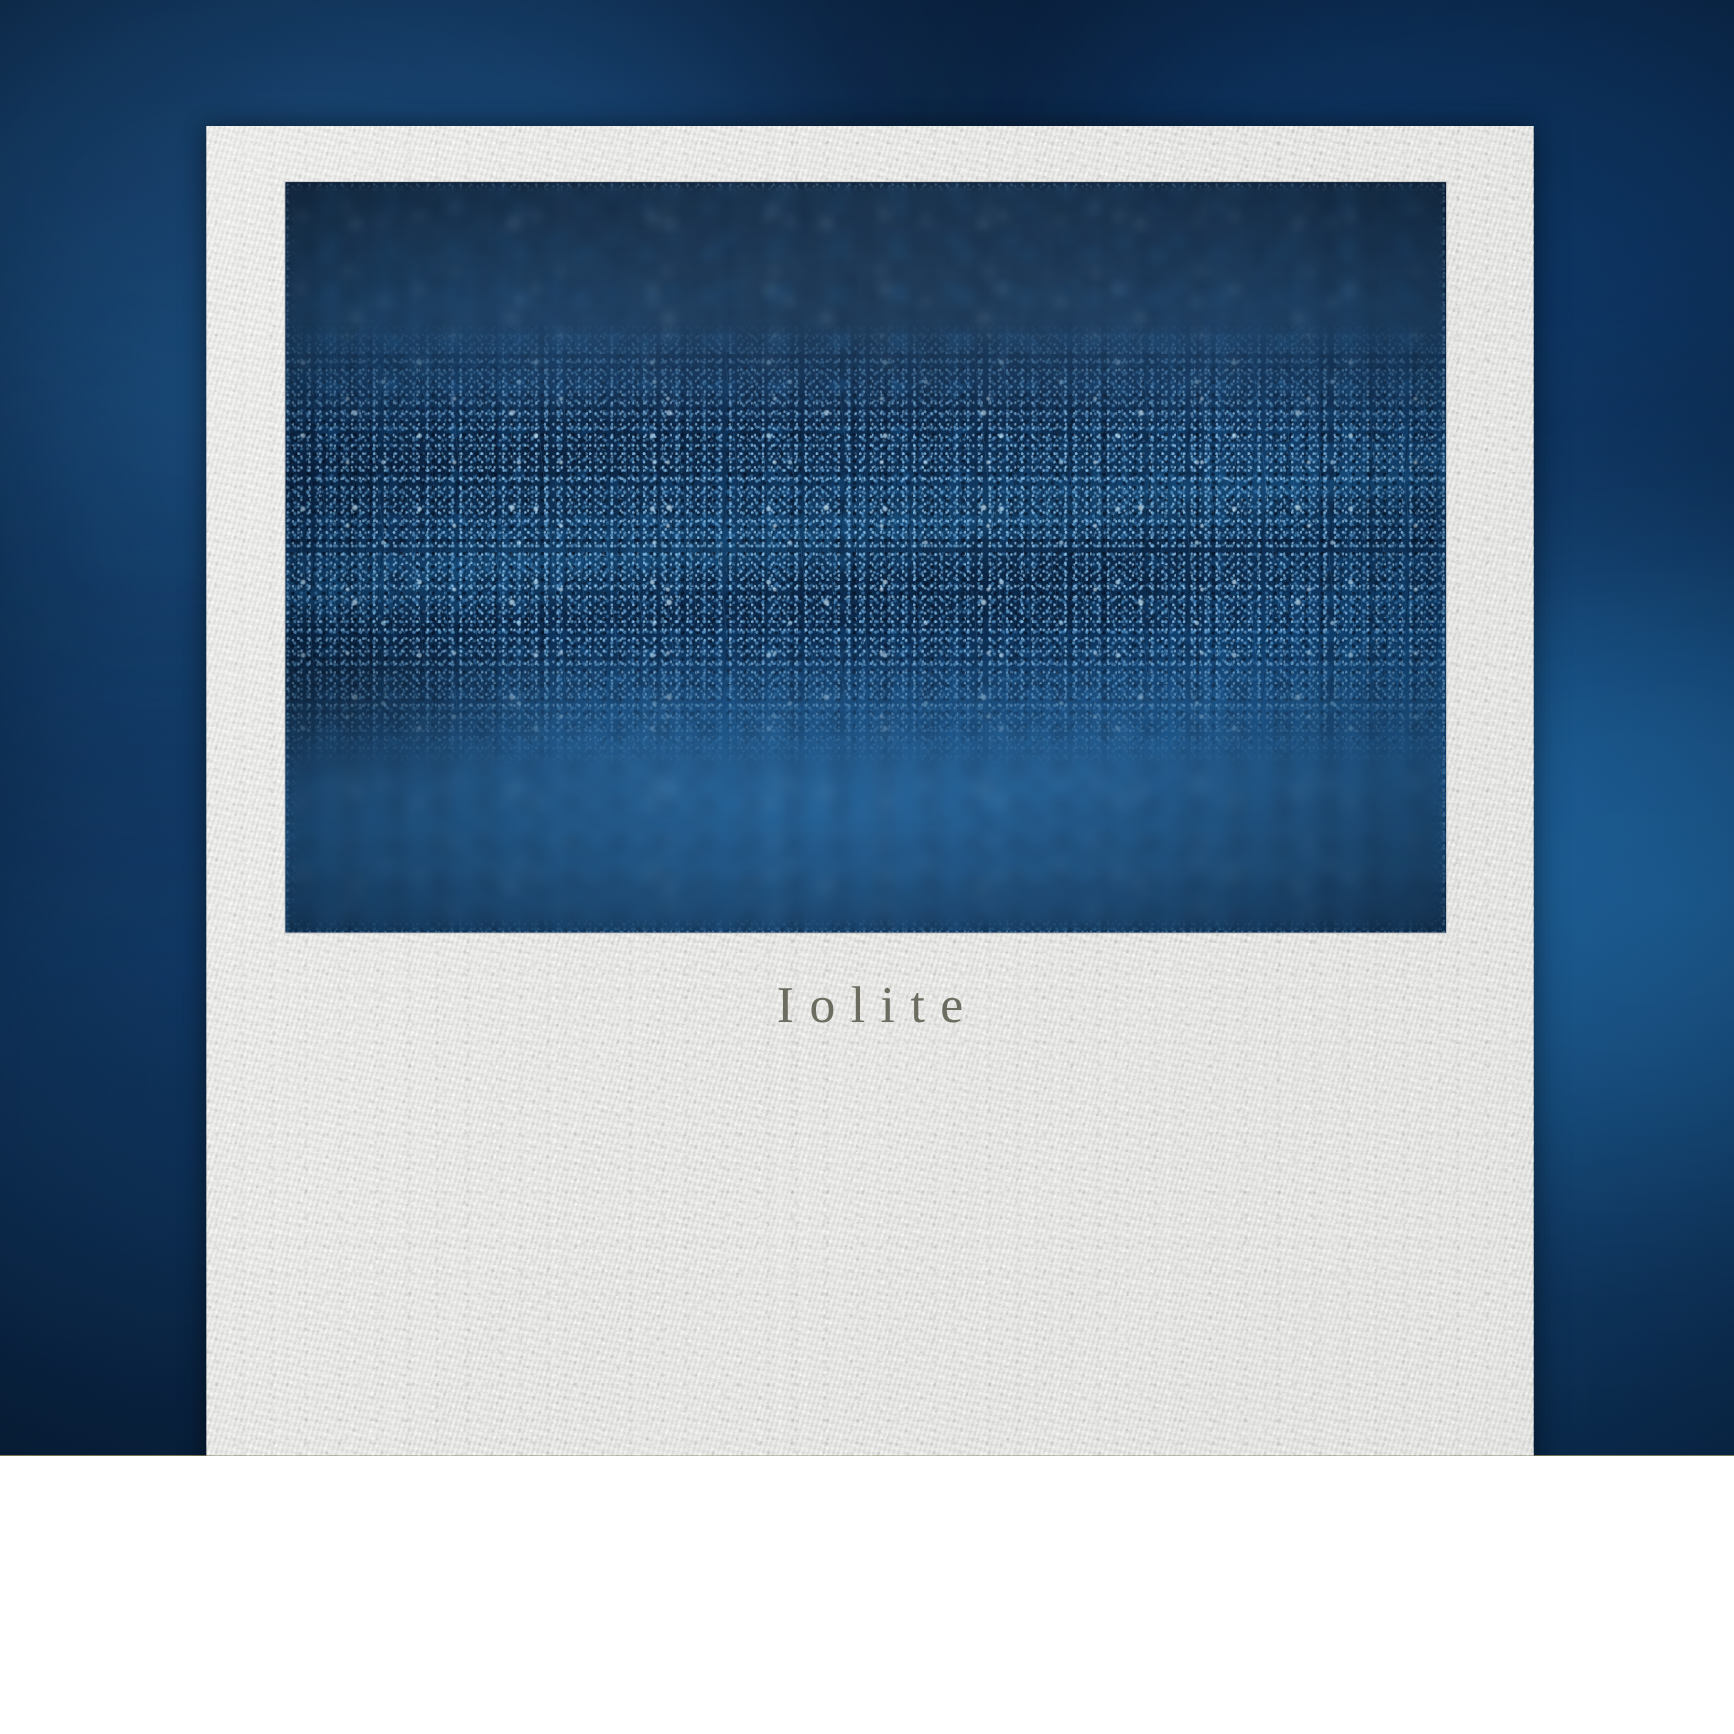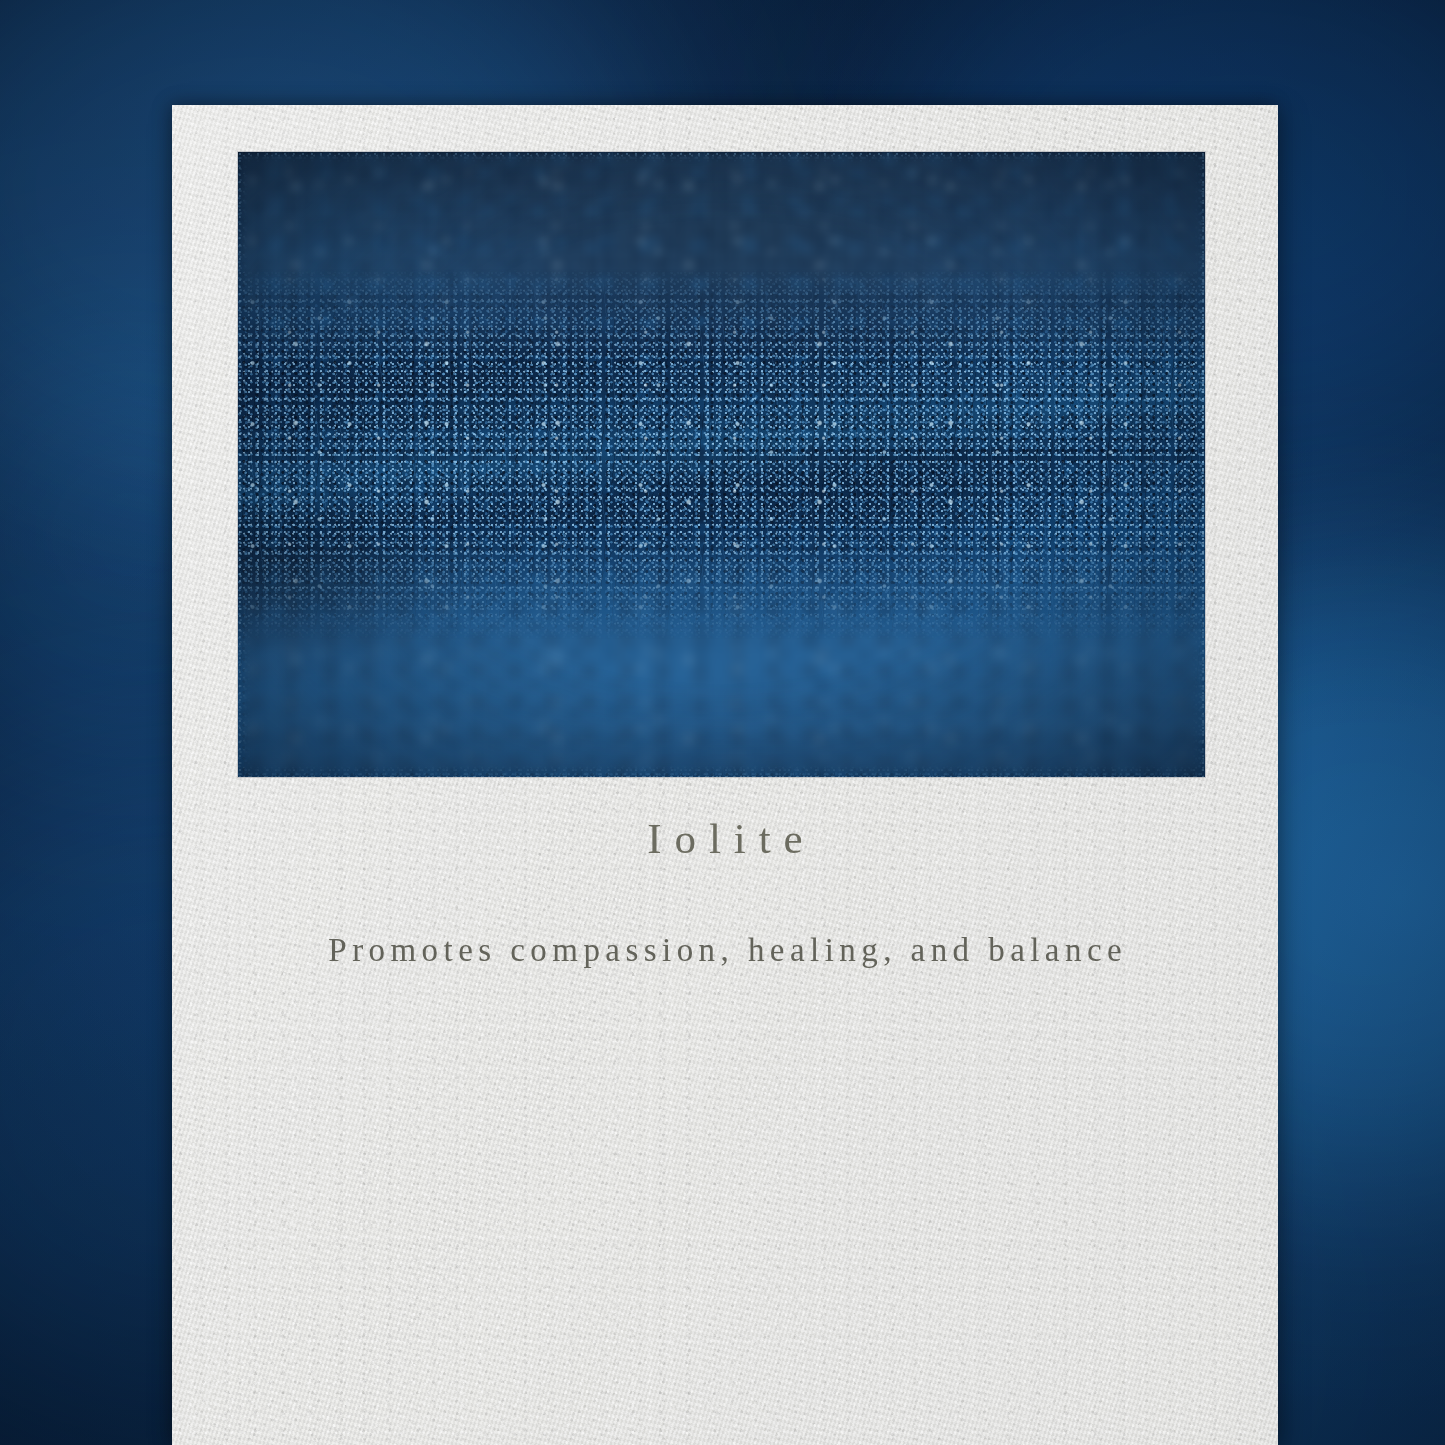--- a/index.html
+++ b/index.html
@@ -7,21 +7,21 @@
 
   html, body {
     width:1445px; height:1445px;
     overflow:hidden;
     font-family:"Liberation Serif", "DejaVu Serif", serif;
   }
 
   
   #stage {
     position:relative;
-    width:1445px; height:1445px;
+    width:1445px; height:1213px;
     background:#eab308;
     overflow:hidden;
   }
 
   .bg-base {
     position:absolute; inset:0;
     background:
       radial-gradient(ellipse 70% 55% at 18% 8%,  #123661 0%, rgba(18,54,97,0) 62%),
       radial-gradient(ellipse 55% 45% at 5% 48%,  #0d2c52 0%, rgba(13,44,82,0) 60%),
       radial-gradient(ellipse 60% 50% at 92% 18%, #0a2a52 0%, rgba(10,42,82,0) 65%),
@@ -259,17 +259,16 @@
       <div class="ph ph-sparkle"></div>
       <div class="ph-dof-top"></div>
       <div class="ph-dof-bot"></div>
       <div class="ph ph-vig"></div>
     </div>
 
     <div id="text-block">
       <h1 id="crystal-title">Iolite</h1>
 
 
-      <p class="meaning-para" id="meaning-2">Promotes compassion, healing, and balance</p>
     </div>
 
   </div>
 </div>
 
 </body></html>

